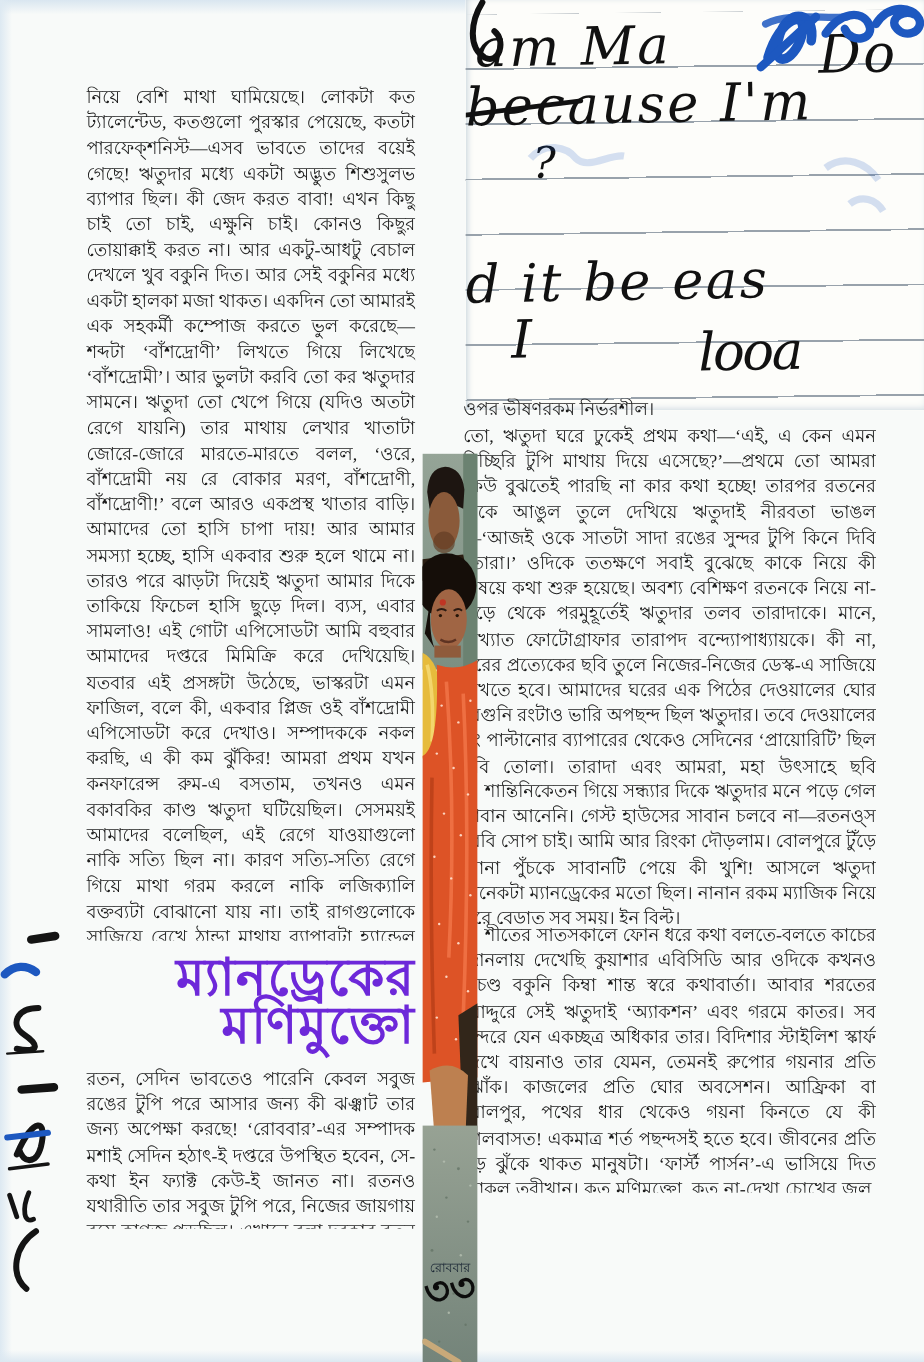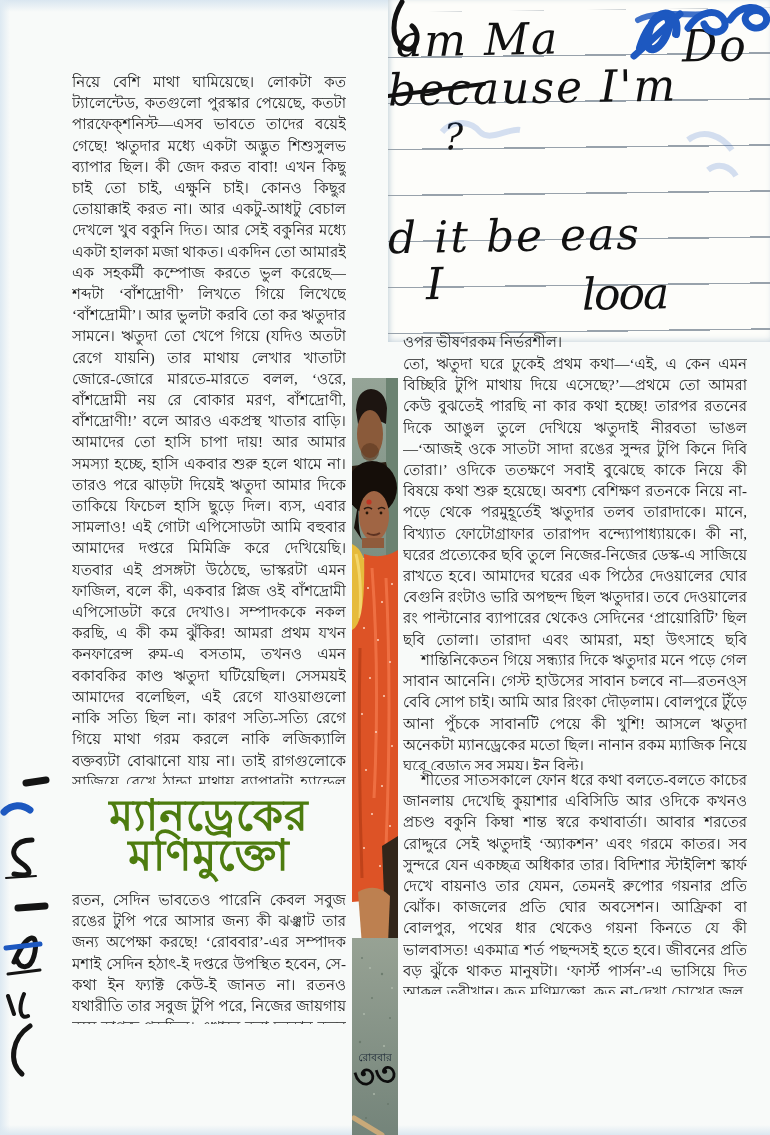--- a/index.html
+++ b/index.html
@@ -44,26 +44,26 @@
   .paper svg{position:absolute;left:0;top:0;}
 
   
   .margin-marks{position:absolute;left:0;top:770px;}
 
   
   .col{position:absolute;color:#1b1b1b;font-size:15px;line-height:21.2px;
     text-align:justify;}
   .col p{margin:0;}
   .col-left{left:72px;top:72px;width:274px;}
-  .col-right{left:403px;top:332px;width:344px;}
+  .col-right{left:386px;top:332px;width:344px;}
   .cont-block{height:712px;overflow:hidden;}
   .author{font-size:16.5px;margin-top:6px !important;text-align:left;color:#151515;}
   .headline{
-    font-size:43px;line-height:40px;font-weight:bold;color:#4d7c0f;
-    margin:12px 0 0 0 !important;text-align:center;letter-spacing:1px;
+    font-size:43px;line-height:40px;font-weight:bold;color:#6d28d9;
+    margin:12px 0 0 0 !important;text-align:right;letter-spacing:1px;
   }
   .intro-block{margin-top:14px !important;height:134px;overflow:hidden;}
   .p0{height:22px;overflow:hidden;}
   .p1{height:296px;overflow:hidden;}
   .p2{height:120px;overflow:hidden;text-indent:18px;}
   .p3{height:224px;overflow:hidden;text-indent:18px;}
   .p4{height:22px;overflow:hidden;text-indent:18px;}
   .author-right{margin-top:14px !important;}
 
   

